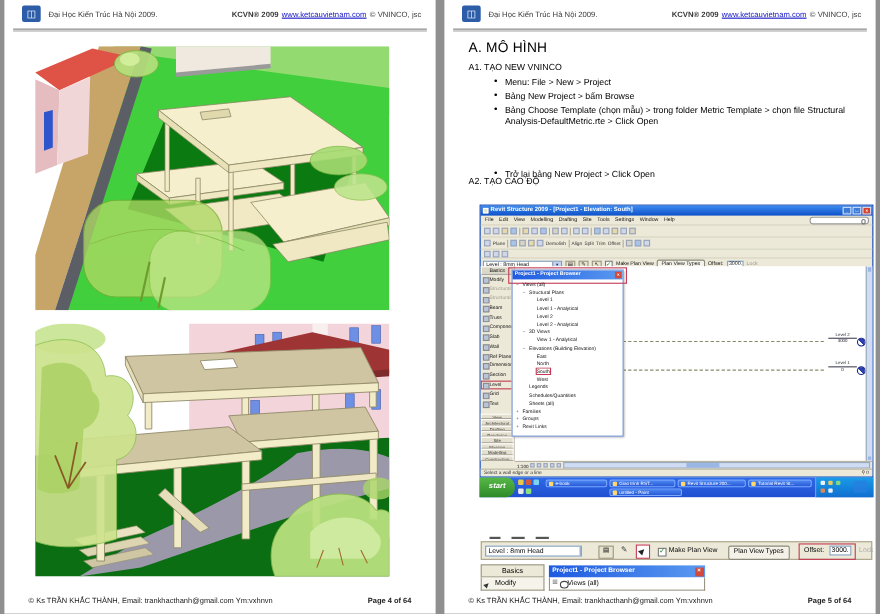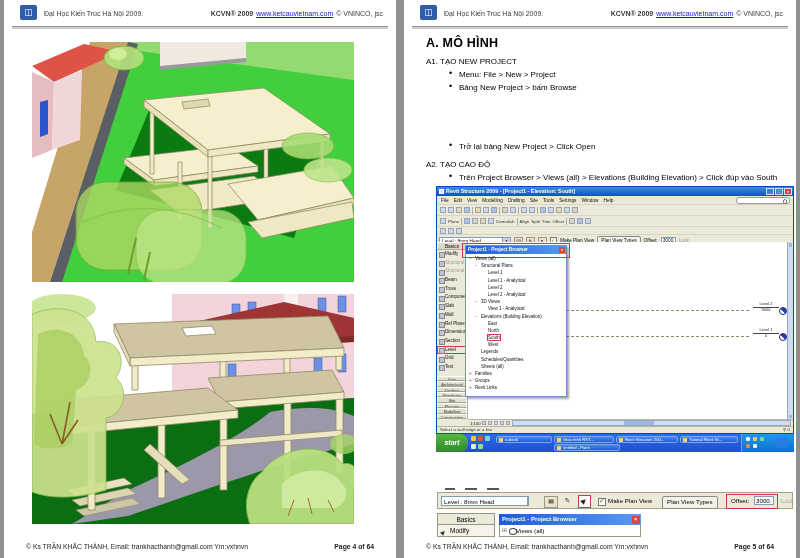--- a/index.html
+++ b/index.html
@@ -17,21 +17,21 @@
   .hdr-rule{position:absolute;left:8px;right:8px;top:26px;height:2px;background:#cccccc;border-top:1px solid #979797}
   .ftr-author{position:absolute;left:22px;top:543px;font-size:6.8px;color:#222;white-space:nowrap}
   .ftr-page{position:absolute;right:22px;top:543px;font-size:6.8px;color:#222;font-weight:bold}
 
   
   .fig1{position:absolute;left:28px;top:42px;width:322px;height:240px}
   .fig2{position:absolute;left:28px;top:294px;width:322px;height:230px}
   .fig1 svg,.fig2 svg{display:block;width:100%;height:100%}
 
   
-  .h1{position:absolute;left:22px;top:36px;font-size:12.5px;font-weight:bold;letter-spacing:.2px}
+  .h1{position:absolute;left:22px;top:36px;font-size:12.5px;font-weight:normal;letter-spacing:.2px}
   .sec{position:absolute;left:22px;font-size:8px;color:#000}
   .bullet{position:absolute;left:43px;font-size:8px;color:#000;padding-left:12px;width:332px;line-height:9.6px}
   .bullet::before{content:"\2022";position:absolute;left:2px;top:-1px;font-size:9px}
   .it{font-style:italic}
   .cursor-chip{display:inline-block;width:9px;height:9px;border:1px solid #8a8a8a;background:#fff;vertical-align:-2px;margin:0 2px;position:relative}
   .cursor-chip::after{content:"\25B6";position:absolute;left:1px;top:1px;font-size:6px;color:#222;transform:rotate(-45deg)}
 
   
   .shot{position:absolute;left:32px;top:186px;width:358px;height:266px;font-size:5px;color:#111}
   .win{position:absolute;left:0;top:0;right:0;height:248px;background:#ece9d8;border:1px solid #0a46c0;box-sizing:border-box}
@@ -251,26 +251,26 @@
   <span class="ftr-page">Page 4 of 64</span>
 </div>
 
 <div class="page" id="pageR">
   <div class="hdr-logo">◫</div>
   <span class="hdr-org">Đại Học Kiến Trúc Hà Nội 2009.</span>
   <span class="hdr-right"><b>KCVN® 2009</b><a class="hdr-link">www.ketcauvietnam.com</a><span>© VNINCO, jsc</span></span>
   <div class="hdr-rule"></div>
 
   <div class="h1">A. MÔ HÌNH</div>
-  <div class="sec" style="top:57px">A1. TẠO NEW PROJECT</div>
+  <div class="sec" style="top:57px">A1. TẠO NEW VNINCO</div>
   <div class="bullet" style="top:83px">Bảng New Project &gt; bấm Browse</div>
   <div class="bullet" style="top:70px">Menu: File &gt; New &gt; Project</div>
-  <div class="bullet" style="top:142px">Trở lại bảng New Project &gt; Click Open</div>
+  <div class="bullet" style="top:96px">Bảng Choose Template (chọn mẫu) &gt; trong folder Metric Template &gt; chọn file Structural Analysis-DefaultMetric.rte &gt; Click Open</div>
+  <div class="bullet" style="top:154px">Trở lại bảng New Project &gt; Click Open</div>
   <div class="sec" style="top:160px">A2. TẠO CAO ĐỘ</div>
-  <div class="bullet" style="top:173px">Trên Project Browser &gt; Views (all) &gt; Elevations (Building Elevation) &gt; Click đúp vào South</div>
 
   <div class="shot">
     <div class="win">
       <div class="tbar">
         <span class="tico"></span>
         <span>Revit Structure 2009 - [Project1 - Elevation: South]</span>
         <span class="tbtns">
           <span class="tb">_</span>
           <span class="tb">□</span>
           <span class="tb close">×</span>

